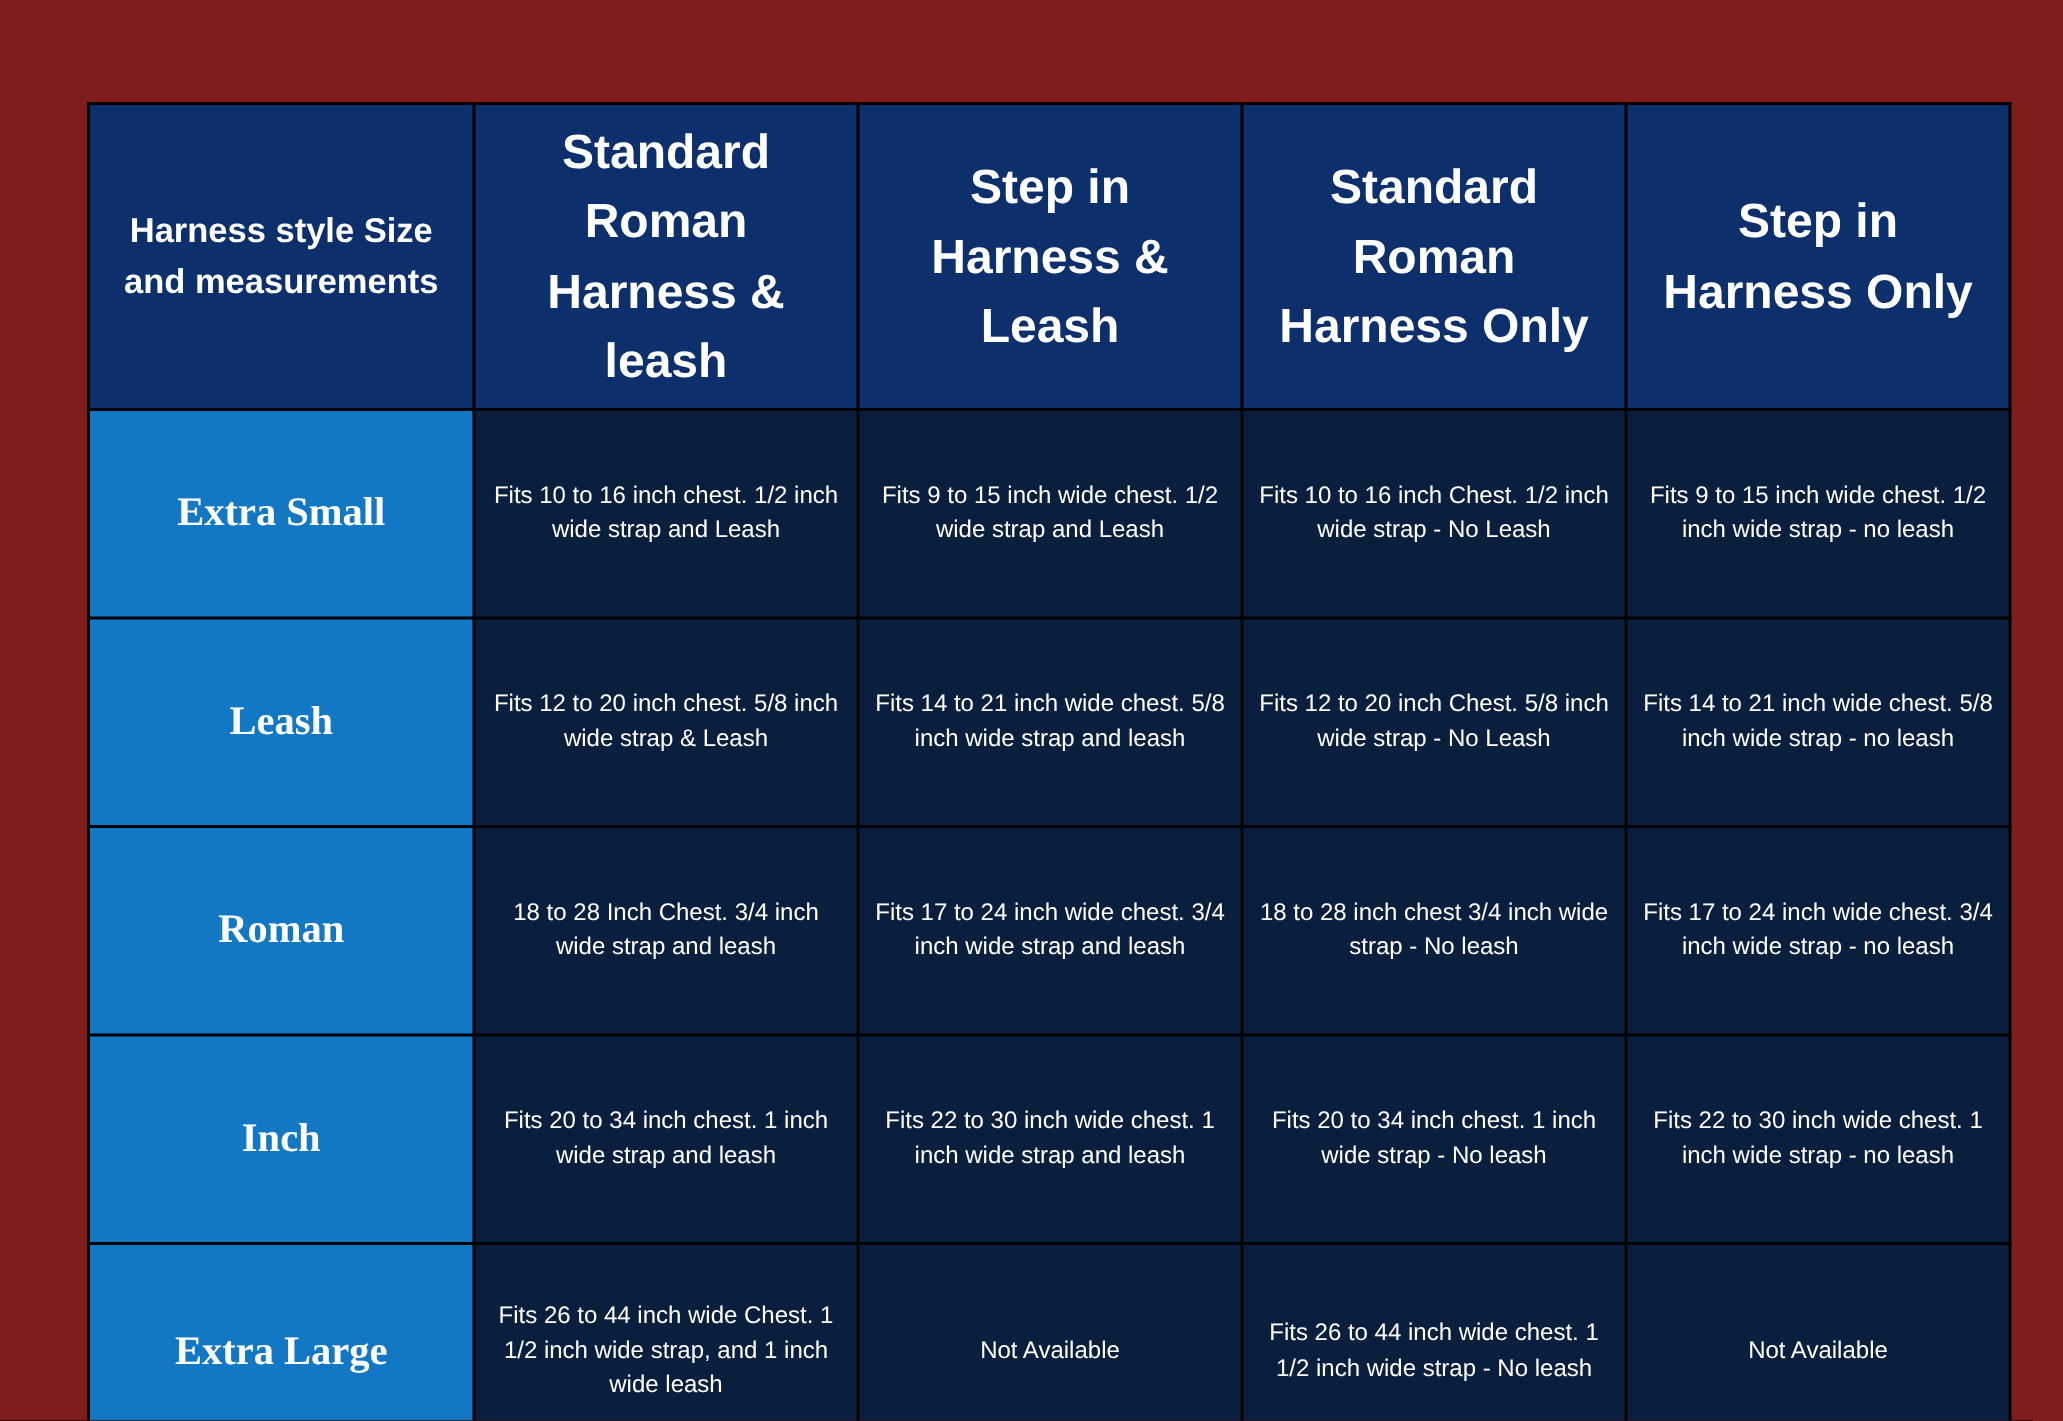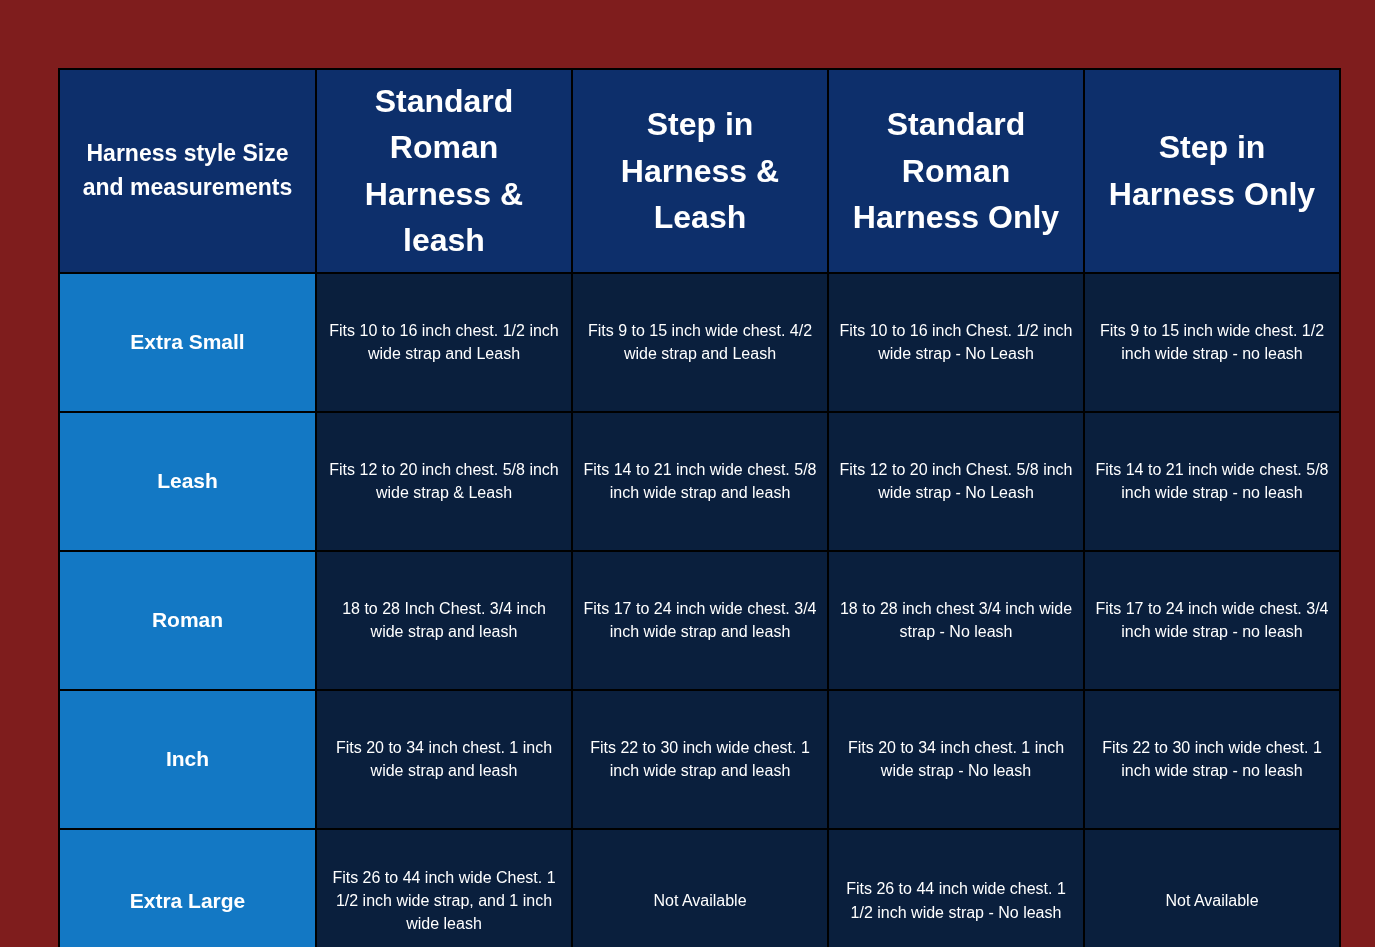--- a/index.html
+++ b/index.html
@@ -45,23 +45,24 @@
     font-size: 32px;
     font-weight: bold;
     line-height: 1.45;
     height: 136px;
   }
   thead th.corner {
     font-size: 23px;
   }
   tbody th.row-head {
     background: #1378c4;
-    font-size: 21px;
+    font-size: 27px;
     font-weight: bold;
     line-height: 1.4;
+    font-family: Liberation Serif, serif;
   }
   tbody td.cell {
     background: #0a1f3d;
     font-size: 16px;
     font-weight: normal;
     line-height: 1.45;
   }
   tbody tr { height: 139px; }
   tbody tr:last-child { height: 144px; }
 </style>
@@ -83,21 +84,21 @@
         <th>Standard Roman Harness &amp; leash</th>
         <th>Step in Harness &amp; Leash</th>
         <th>Standard Roman Harness Only</th>
         <th>Step in Harness Only</th>
       </tr>
     </thead>
     <tbody>
       <tr>
         <th class="row-head">Extra Small</th>
         <td class="cell">Fits 10 to 16 inch chest. 1/2 inch wide strap and Leash</td>
-        <td class="cell">Fits 9 to 15 inch wide chest. 4/2 wide strap and Leash</td>
+        <td class="cell">Fits 9 to 15 inch wide chest. 1/2 wide strap and Leash</td>
         <td class="cell">Fits 10 to 16 inch Chest. 1/2 inch wide strap - No Leash</td>
         <td class="cell">Fits 9 to 15 inch wide chest. 1/2 inch wide strap - no leash</td>
       </tr>
       <tr>
         <th class="row-head">Leash</th>
         <td class="cell">Fits 12 to 20 inch chest. 5/8 inch wide strap &amp; Leash</td>
         <td class="cell">Fits 14 to 21 inch wide chest. 5/8 inch wide strap and leash</td>
         <td class="cell">Fits 12 to 20 inch Chest. 5/8 inch wide strap - No Leash</td>
         <td class="cell">Fits 14 to 21 inch wide chest. 5/8 inch wide strap - no leash</td>
       </tr>

